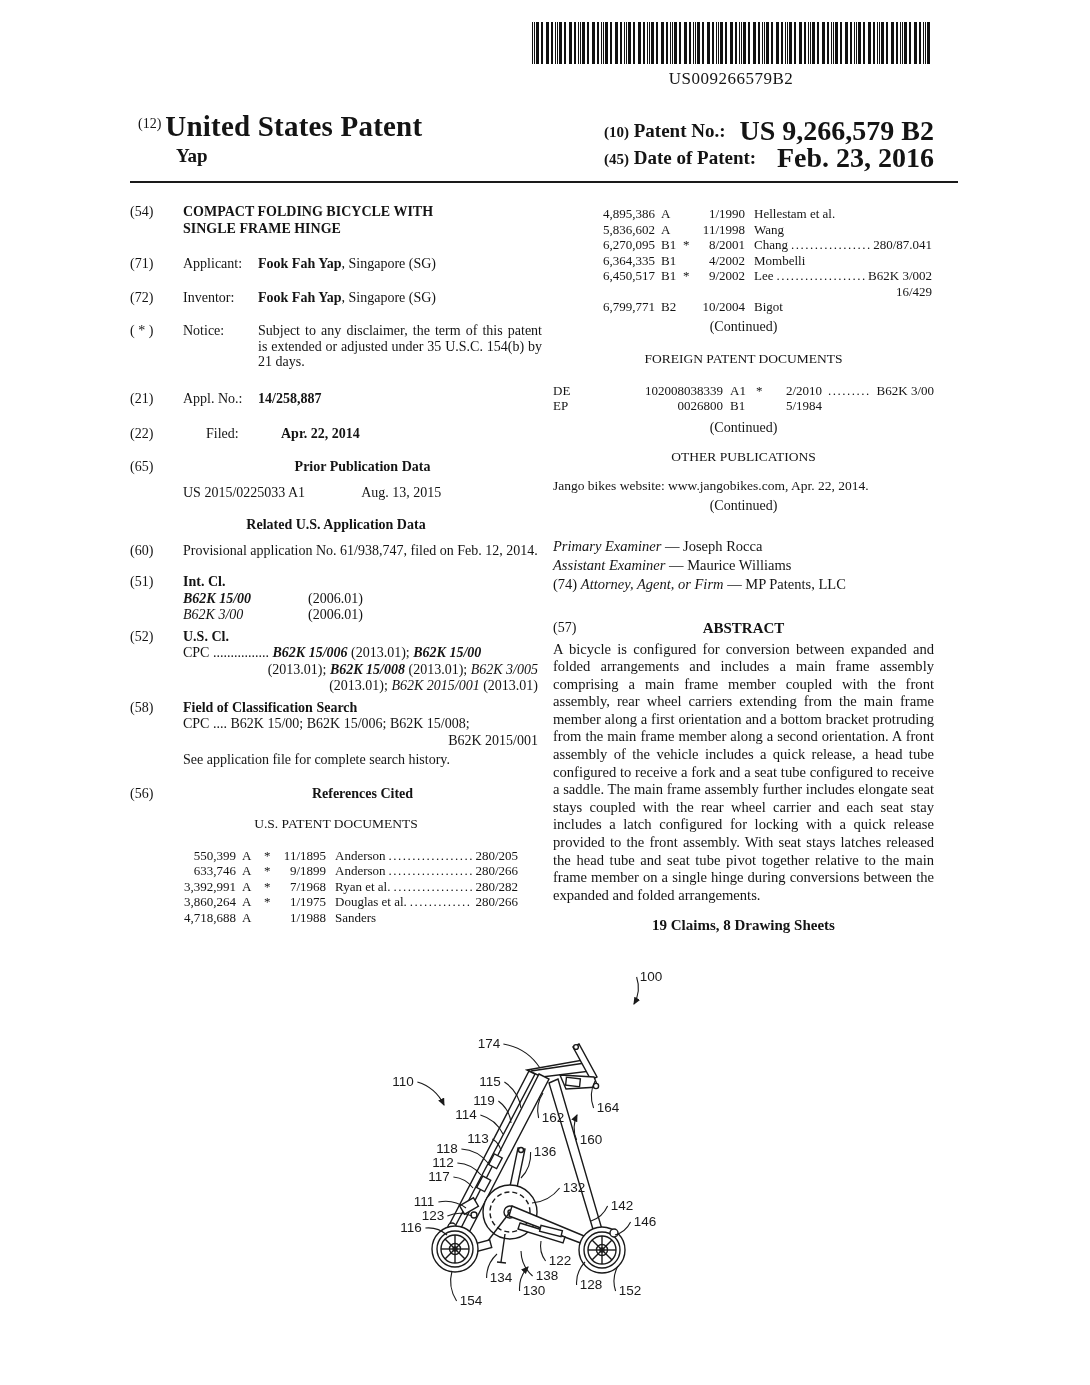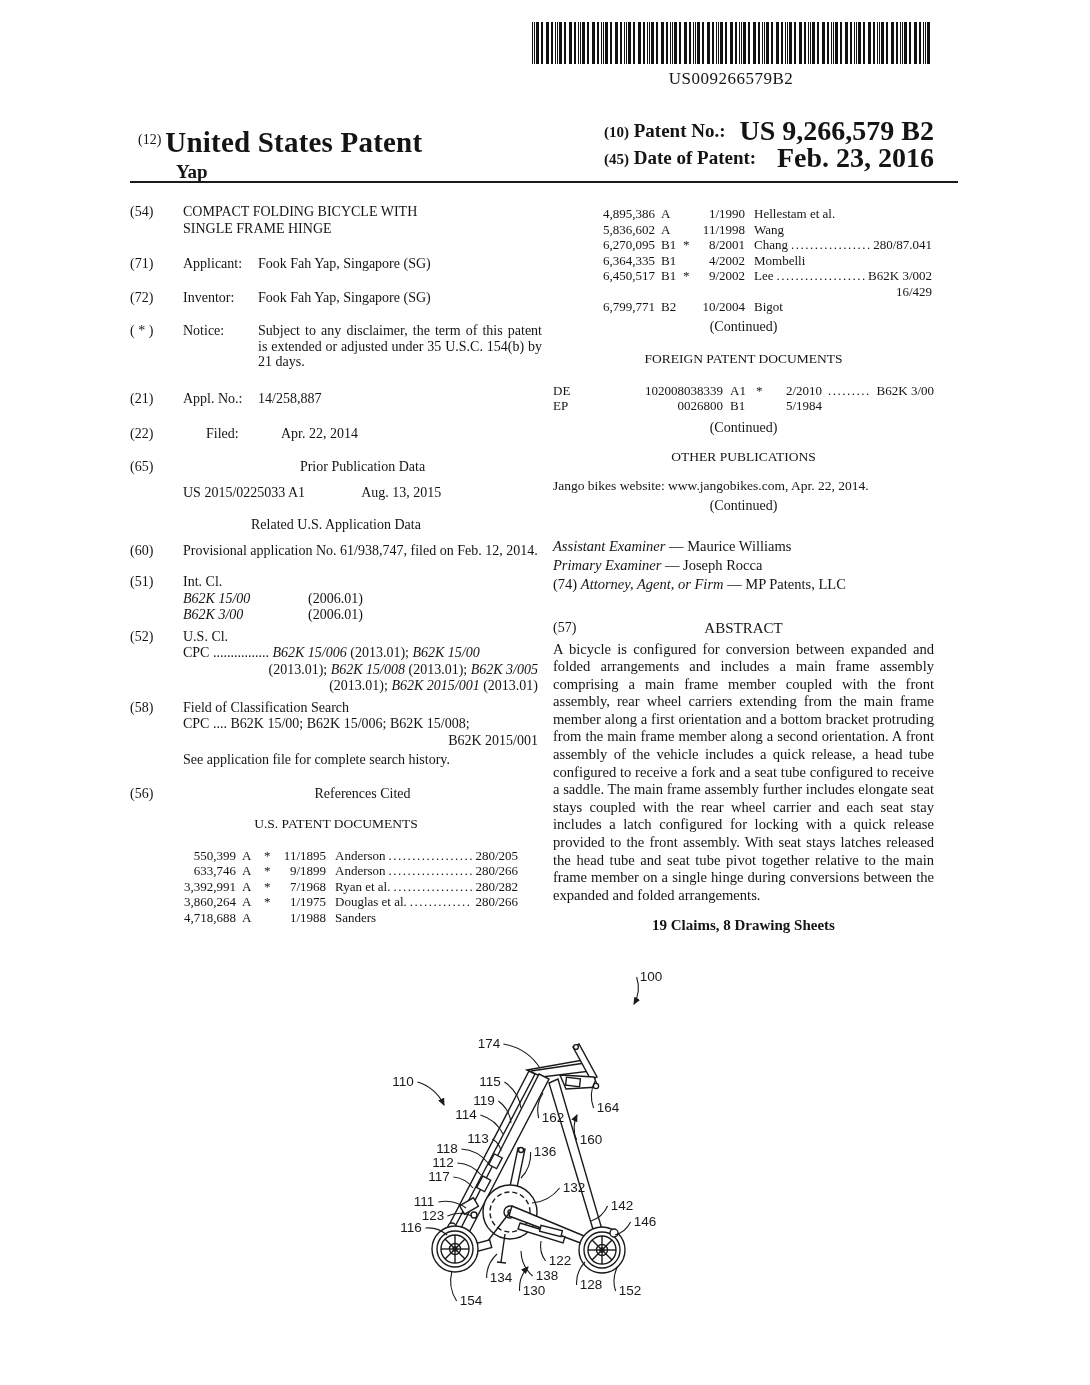--- a/index.html
+++ b/index.html
@@ -4,39 +4,39 @@
 <style>
   html,body{margin:0;padding:0;background:#e8e8e8;}
   .page{position:relative;width:1090px;height:1385px;background:#ffffff;color:#141414;
         font-family:"Liberation Serif", serif; overflow:hidden;}
 
   
   .barcode-wrap{position:absolute;left:530px;top:22px;width:402px;text-align:center;}
   .barcode-text{font-size:17px;letter-spacing:.5px;margin-top:1px;}
 
   
-  .hdr-left{position:absolute;left:138px;top:126px;}
+  .hdr-left{position:absolute;left:138px;top:110px;}
   .hdr-kind{font-size:14px;vertical-align:8px;}
   .hdr-title{font-size:29px;font-weight:bold;letter-spacing:.2px;}
   .hdr-name{font-size:19px;font-weight:bold;margin-left:38px;margin-top:2px;}
   .hdr-right{position:absolute;left:568px;top:118px;width:366px;font-weight:bold;}
   .hdr-row{display:flex;justify-content:space-between;line-height:26px;}
   .hdr-row .lbl{font-size:19px;}
   .hdr-row .lbl .paren{font-size:15px;font-weight:bold;margin-left:36px;}
   .hdr-row .val{font-size:28px;}
   .rule{position:absolute;left:130px;top:181px;width:828px;height:0;border-top:2px solid #1a1a1a;}
 
   
   .col-left{position:absolute;left:130px;top:198px;width:412px;font-size:14px;line-height:16.5px;}
   .col-right{position:absolute;left:553px;top:198px;width:381px;font-size:14px;line-height:16px;}
 
   .sec{display:grid;grid-template-columns:50px 1fr;column-gap:3px;}
   .sec .num{white-space:nowrap;}
   .lab-val{display:grid;grid-template-columns:75px 1fr;}
-  .b{font-weight:normal;} .i{font-style:italic;}
+  .b{font-weight:bold;} .i{font-style:italic;}
   .just{text-align:justify;}
   .center{text-align:center;}
   .right{text-align:right;}
   .caps-head{text-align:center;font-size:13.5px;}
 
   
   .ustable{font-size:13px;line-height:15.5px;}
   .usrow{display:flex;}
   .usrow .c-num{width:70px;text-align:right;white-space:nowrap;}
   .usrow .c-kind{width:22px;padding-left:6px;}
@@ -467,22 +467,22 @@
           <span class="f-cls"></span>
         </div>
       </div>
     <div class="center" style="margin-top:6px;">(Continued)</div>
 
     <div class="caps-head" style="margin-top:13px;">OTHER PUBLICATIONS</div>
     <div style="margin-top:13px;font-size:13.5px;">Jango bikes website: www.jangobikes.com, Apr. 22, 2014.</div>
     <div class="center" style="margin-top:4px;">(Continued)</div>
 
     <div class="examiner" style="margin-top:23px;">
+      <div><span class="i">Primary Examiner</span><span> — Joseph Rocca</span></div>
       <div><span class="i">Assistant Examiner</span><span> — Maurice Williams</span></div>
-      <div><span class="i">Primary Examiner</span><span> — Joseph Rocca</span></div>
       <div><span>(74)</span> <span class="i">Attorney, Agent, or Firm</span><span> — MP Patents, LLC</span></div>
     </div>
 
     <div style="margin-top:26px;display:grid;grid-template-columns:50px 1fr 50px;">
       <span>(57)</span>
       <span class="b center" style="font-size:15px;">ABSTRACT</span>
       <span></span>
     </div>
     <div class="abstract-text">A bicycle is configured for conversion between expanded and folded arrangements and includes a main frame assembly comprising a main frame member coupled with the front assembly, rear wheel carriers extending from the main frame member along a first orientation and a bottom bracket protruding from the main frame member along a second orientation. A front assembly of the vehicle includes a quick release, a head tube configured to receive a fork and a seat tube configured to receive a saddle. The main frame assembly further includes elongate seat stays coupled with the rear wheel carrier and each seat stay includes a latch configured for locking with a quick release provided to the front assembly. With seat stays latches released the head tube and seat tube pivot together relative to the main frame member on a single hinge during conversions between the expanded and folded arrangements.</div>
 

